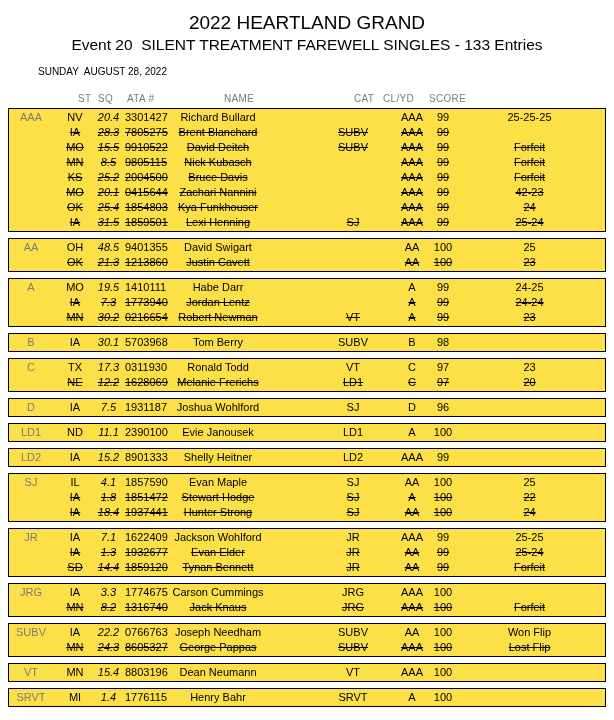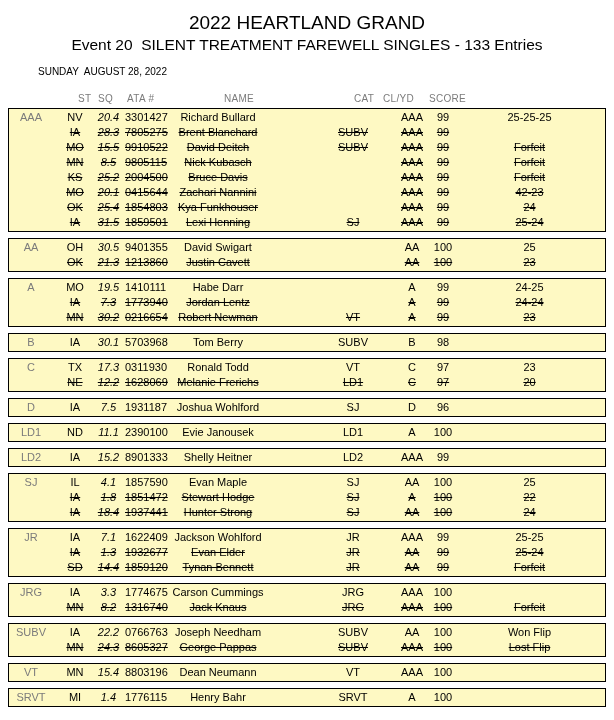--- a/index.html
+++ b/index.html
@@ -29,21 +29,21 @@
   .ch-ata   { left:116px;margin-left:11px; }
   .ch-name  { left:192px;padding-left:32px; }
   .ch-cat   { left:354px; }
   .ch-clyd  { left:383px; }
   .ch-score { left:429px; }
   #table-blocks { margin-top:2px; }
   .block {
     margin:0 8px 6px 8px;
     border:1px solid #000;
     padding:1px 0;
-    background:#fef9c3;
+    background:#fde047;
   }
   .row {
     display:grid;
     grid-template-columns:44px 44px 23px 5px 45px 96px 48px 78px 40px 22px 1fr;
     height:15px; line-height:15px; font-size:11px;
     white-space:nowrap;
   }
   .c-class { text-align:center; color:#7b7b7b; }
   .c-st    { text-align:center; }
   .c-sq    { text-align:center;font-style:italic; }
@@ -180,21 +180,21 @@
         <div class="c-cat">SJ</div>
         <div class="c-clyd">AAA</div>
         <div class="c-score">99</div>
         <div class="c-detail">25-24</div>
       </div>
     </div>
     <div class="block">
       <div class="row">
         <div class="c-class">AA</div>
         <div class="c-st">OH</div>
-        <div class="c-sq">30.5</div>
+        <div class="c-sq">48.5</div>
         <div class="c-gap"></div>
         <div class="c-ata">9401355</div>
         <div class="c-name">David Swigart</div>
         <div class="c-spacer"></div>
         <div class="c-cat"></div>
         <div class="c-clyd">AA</div>
         <div class="c-score">100</div>
         <div class="c-detail">25</div>
       </div>
       <div class="row struck">

